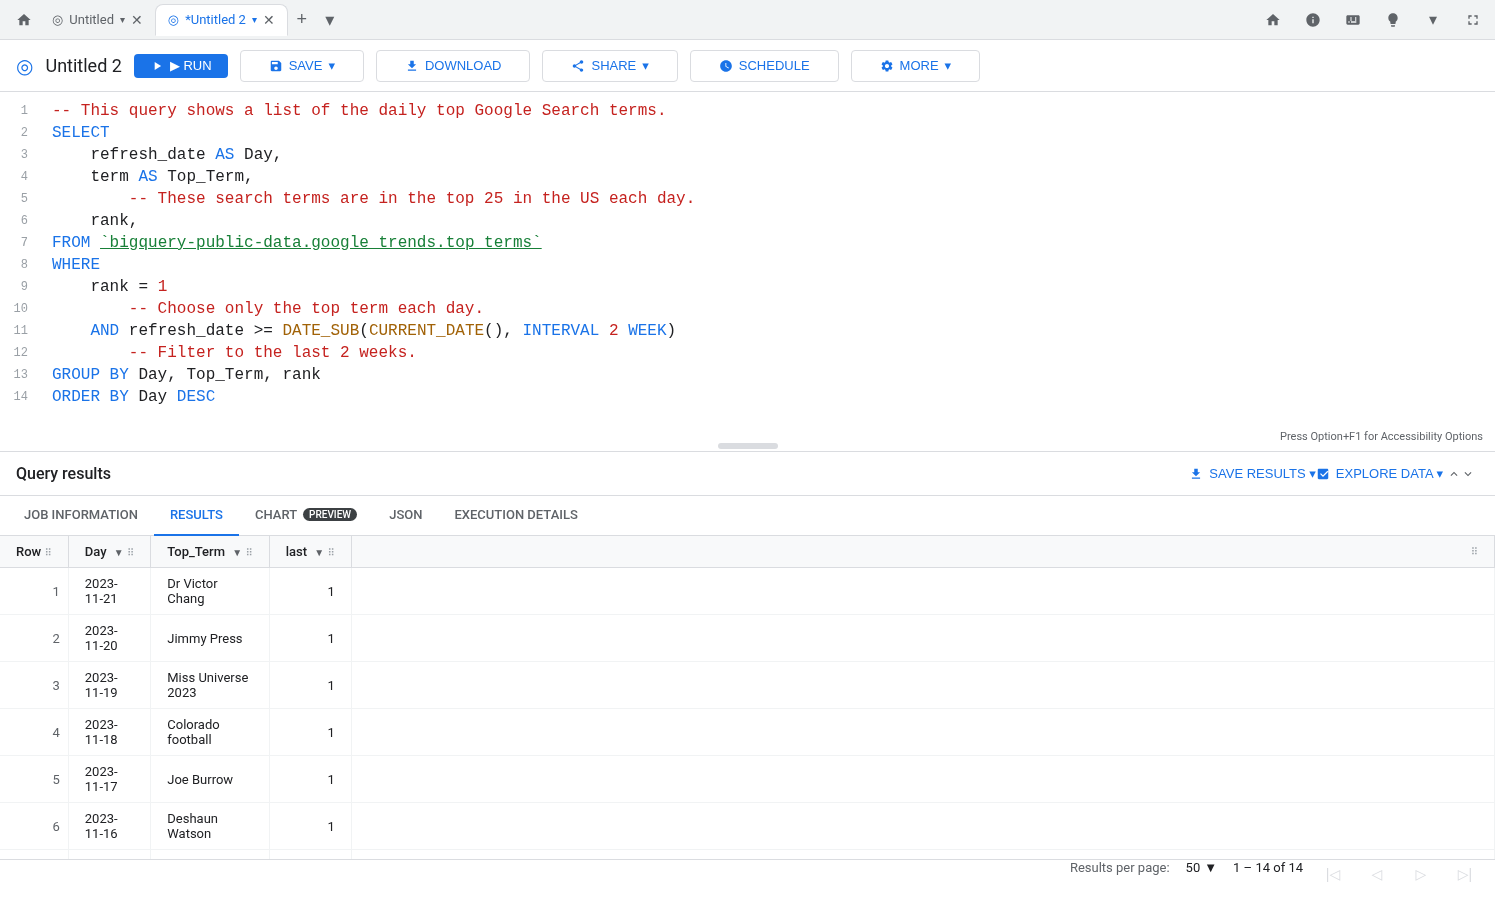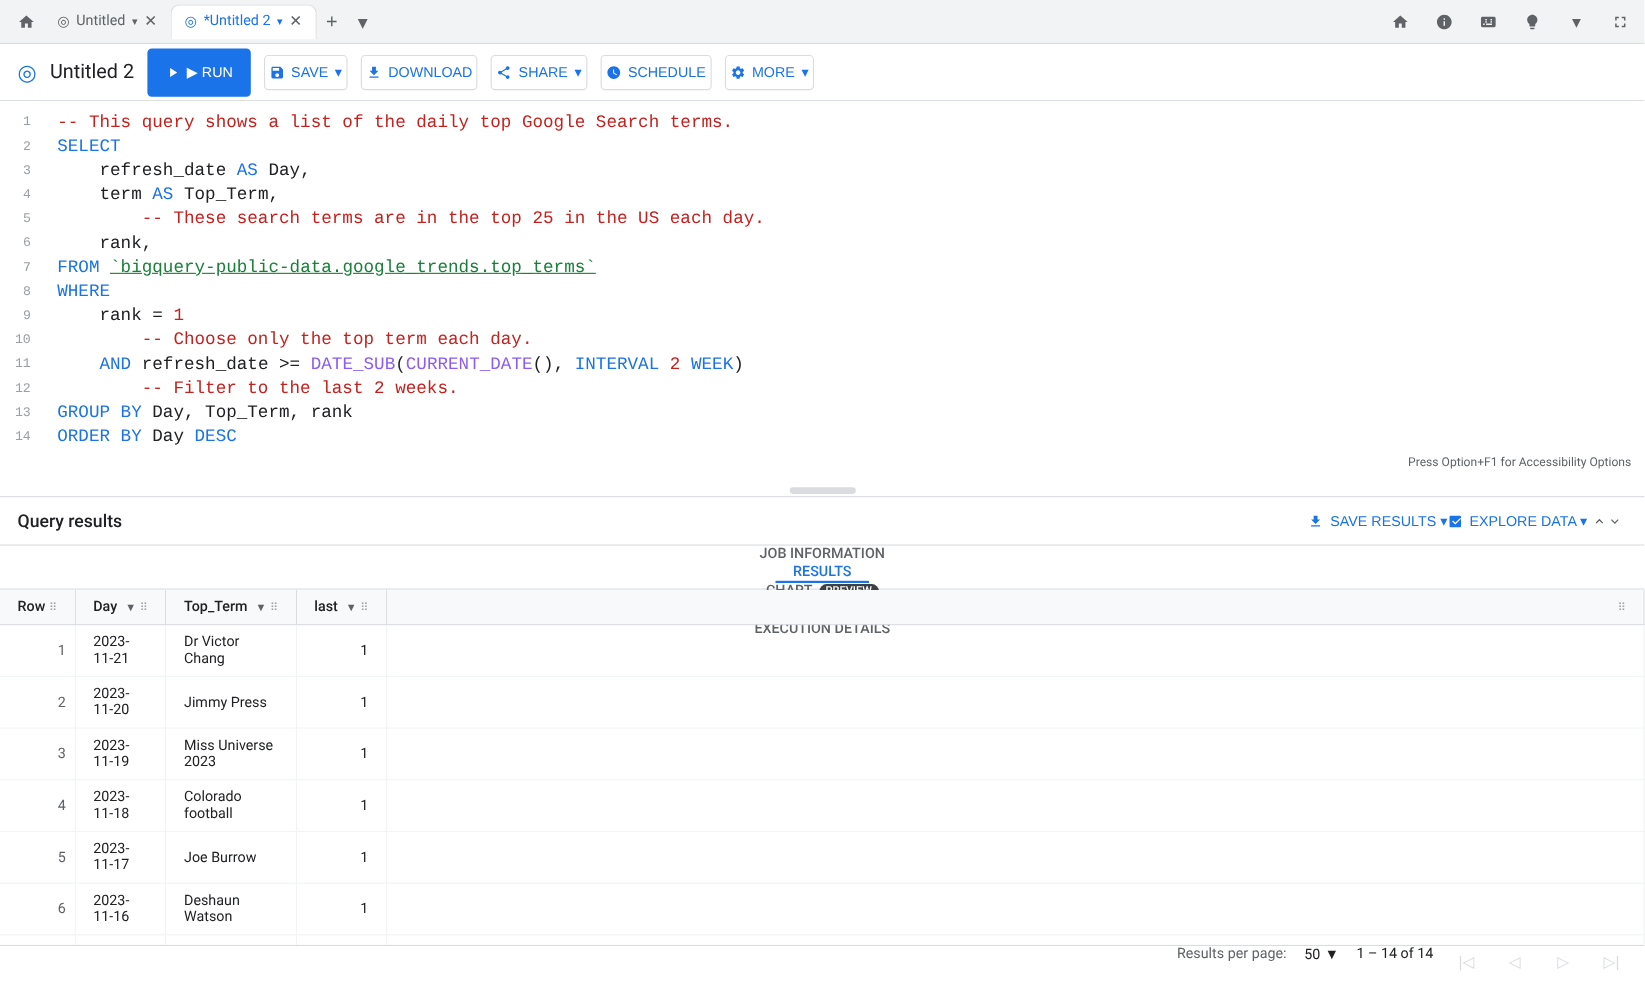--- a/index.html
+++ b/index.html
@@ -46,27 +46,27 @@
 
     
     .toolbar {
       display: flex; align-items: center; height: 52px; padding: 0 16px;
       border-bottom: 1px solid #dadce0; gap: 12px;
     }
     .query-title { font-size: 18px; font-weight: 400; color: #202124; flex: 0 0 auto; }
 
     .btn-run {
       display: flex; align-items: center; gap: 6px; background: #1a73e8; color: #fff;
-      border: none; border-radius: 4px; padding: 0 16px; height: 44px; cursor: pointer;
+      border: none; border-radius: 4px; padding: 0 16px; height: 24px; cursor: pointer;
       font-size: 13px; font-weight: 500;
     }
 
     .btn-outline {
       display: flex; align-items: center; gap: 6px; background: transparent; color: #1a73e8;
-      border: 1px solid #dadce0; border-radius: 4px; padding: 0 4px; height: 32px; cursor: pointer;
+      border: 1px solid #dadce0; border-radius: 4px; padding: 0 28px; height: 32px; cursor: pointer;
       font-size: 13px; font-weight: 500;
     }
 
     
     .editor-area {
       background: #fff; position: relative; overflow: hidden;
       height: 360px; border-bottom: 1px solid #dadce0;
     }
     .editor-content {
       display: flex; height: 100%; overflow: auto;
@@ -75,51 +75,50 @@
       padding: 8px 12px 8px 12px; color: #9aa0a6; font-family: 'Courier New', monospace;
       font-size: 12px; line-height: 22px; text-align: right; user-select: none;
       min-width: 40px; background: #fff;
     }
     .code-lines {
       padding: 8px 12px; font-family: 'Courier New', monospace; font-size: 16px;
       line-height: 22px; white-space: pre; color: #202124; flex: 1;
     }
     .c-comment { color: #c5221f; }
     .c-keyword { color: #1a73e8; }
-    .c-func { color: #8b5cf6; }
+    .c-func { color: #a16207; }
     .c-table { color: #188038; text-decoration: underline; }
     .c-number { color: #c5221f; }
 
     .editor-scrollbar {
       position: absolute; bottom: 2px; left: 50%; transform: translateX(-50%);
       width: 60px; height: 6px; background: #dadce0; border-radius: 3px;
     }
     .accessibility-hint {
-      position: absolute; bottom: 24px; right: 12px; font-size: 11px; color: #5f6368;
+      position: absolute; bottom: 8px; right: 12px; font-size: 11px; color: #5f6368;
     }
 
     
     .results-section {
       display: flex; flex-direction: column; height: calc(903px - 40px - 52px - 360px);
     }
     .results-header {
       display: flex; align-items: center; padding: 0 16px; height: 44px; border-bottom: 1px solid #dadce0;
     }
     .results-title { font-size: 16px; font-weight: 500; flex: 1; }
     .results-actions { display: flex; align-items: center; }
     .results-action-btn {
       display: flex; align-items: center; gap: 6px; color: #1a73e8; cursor: pointer;
       font-size: 13px; font-weight: 500; background: none; border: none;
     }
 
     
     .result-tabs {
       display: flex; align-items: center; border-bottom: 1px solid #dadce0; padding: 0 8px;
       height: 40px;
-      flex-direction: column;
     }
     .result-tab {
       padding: 0 16px; height: 40px; display: flex; align-items: center; cursor: pointer;
       font-size: 13px; color: #5f6368; border-bottom: 2px solid transparent; font-weight: 500;
       white-space: nowrap; gap: 6px;
     }
     .result-tab.active { color: #1a73e8; border-bottom: 2px solid #1a73e8; }
     .result-tab .preview-badge {
       background: #3c4043; color: #fff; font-size: 10px; padding: 1px 6px; border-radius: 10px;
       font-weight: 500;

